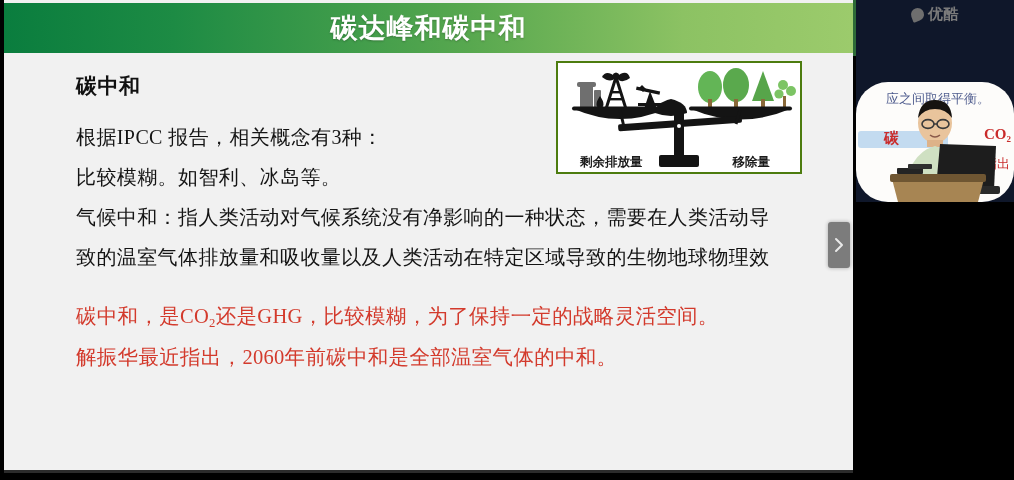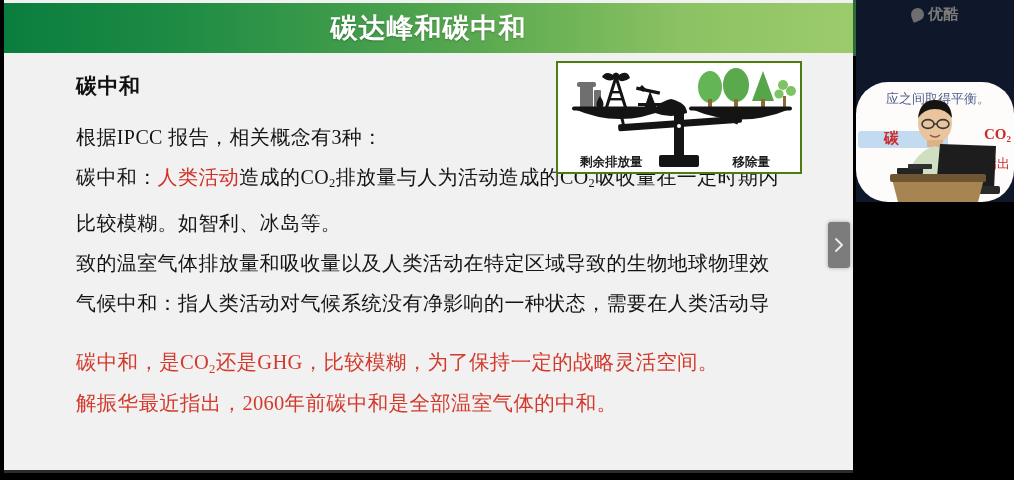--- a/index.html
+++ b/index.html
@@ -165,26 +165,25 @@
     <div id="title-banner">
       <div id="title-text">碳达峰和碳中和</div>
     </div>
 
     <div id="slide-body">
 
       <div class="heading">碳中和</div>
 
       <div class="para">根据IPCC 报告，相关概念有3种：</div>
 
-      <div class="para"><span>碳中和：</span><span class="red">人类活动</span><span>造成的CO</span><sub>2</sub><span>排放量与人为活动造成的CO</span><sub>2</sub><span>吸收量在一定时期内</span></div>
 
       <div class="para">比较模糊。如智利、冰岛等。</div>
 
+      <div class="para">气候中和：指人类活动对气候系统没有净影响的一种状态，需要在人类活动导</div>
       <div class="para">致的温室气体排放量和吸收量以及人类活动在特定区域导致的生物地球物理效</div>
-      <div class="para">气候中和：指人类活动对气候系统没有净影响的一种状态，需要在人类活动导</div>
 
       <div id="red-block">
         <div class="redpara"><span>碳中和，是CO</span><sub>2</sub><span>还是GHG，比较模糊，为了保持一定的战略灵活空间。</span></div>
         <div class="redpara">解振华最近指出，2060年前碳中和是全部温室气体的中和。</div>
       </div>
 
     </div>
 
     <div id="scale-figure">
       <svg id="scale-svg" width="242" height="109" viewBox="0 0 242 109">

